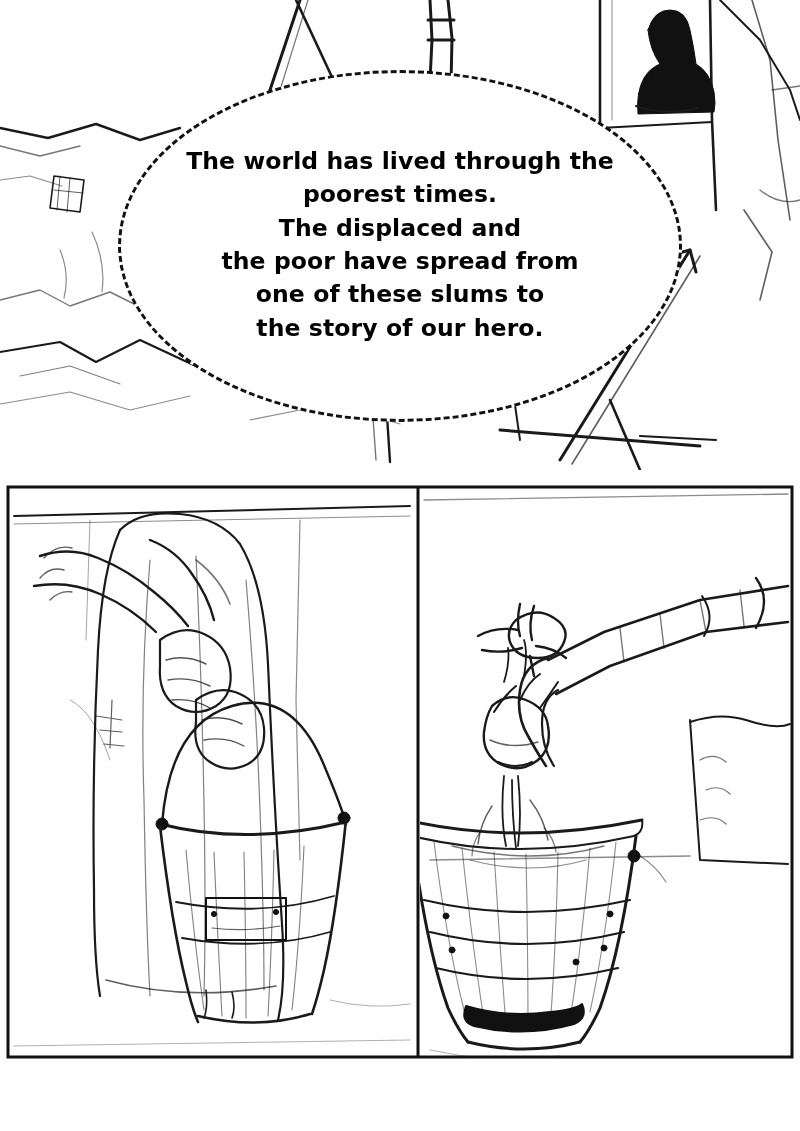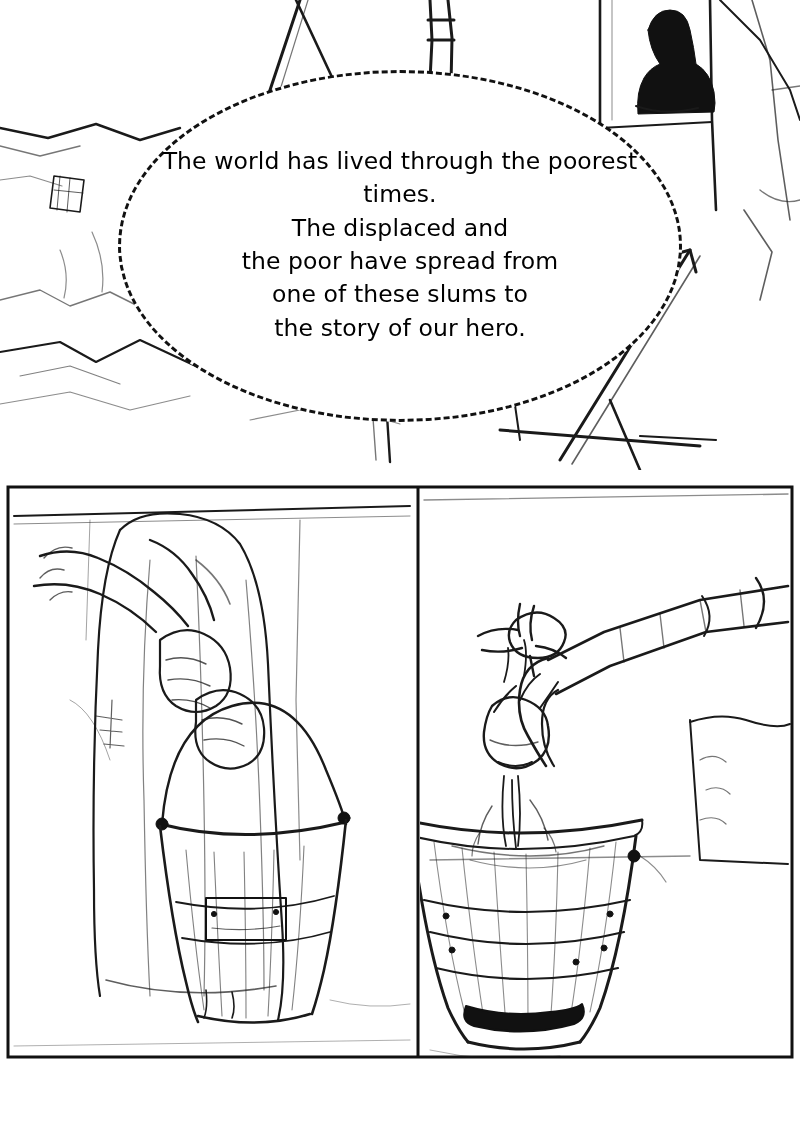--- a/index.html
+++ b/index.html
@@ -47,21 +47,21 @@
     align-items: flex-start;
     justify-content: center;
     z-index: 20;
   }
 
   #narration-text {
     margin-top: 72px;
     width: 92%;
     text-align: center;
     font-family: "DejaVu Sans", sans-serif;
-    font-weight: normal;
+    font-weight: bold;
     font-size: 23.5px;
     line-height: 1.42;
     color: #000000;
     letter-spacing: 0.1px;
     white-space: pre-line;
   }
 </style>
 </head>
 <body>
 

